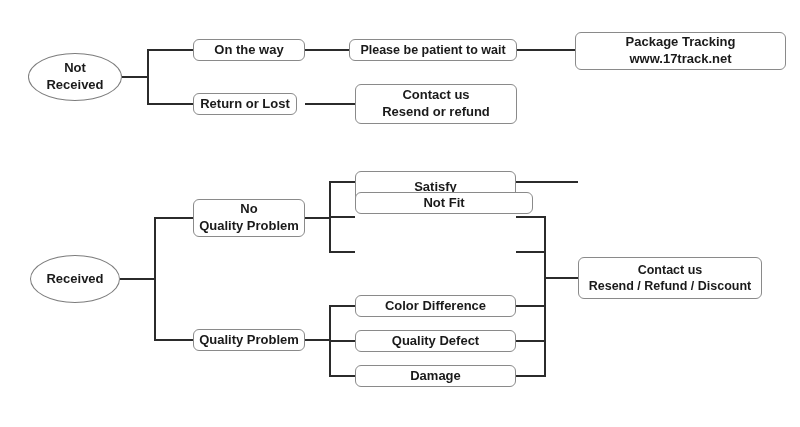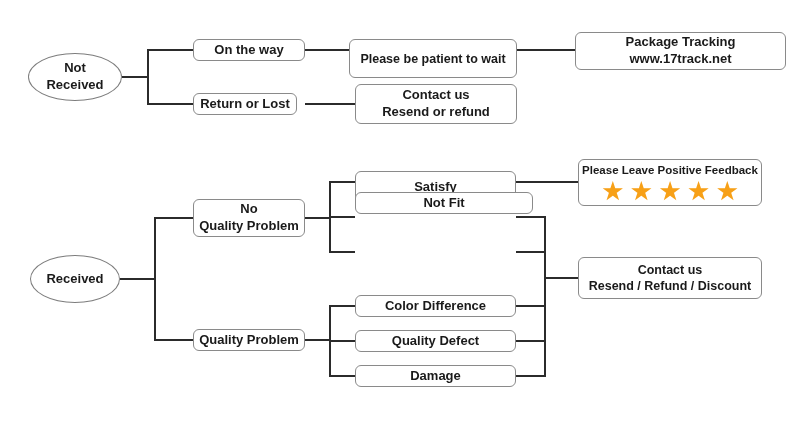--- a/index.html
+++ b/index.html
@@ -104,21 +104,21 @@
 
   <div class="node ellipse" style="left:28px;top:53px;width:94px;height:48px">
     <span class="label">Not
 Received</span>
   </div>
 
   <div class="node" style="left:193px;top:39px;width:112px;height:22px">
     <span class="label">On the way</span>
   </div>
 
-  <div class="node small-text" style="left:349px;top:39px;width:168px;height:39px">
+  <div class="node small-text" style="left:349px;top:39px;width:168px;height:22px">
     <span class="label">Please be patient to wait</span>
   </div>
 
   <div class="node" style="left:575px;top:32px;width:211px;height:38px">
     <span class="label">Package Tracking
 www.17track.net</span>
   </div>
 
   <div class="node" style="left:193px;top:93px;width:104px;height:22px">
     <span class="label">Return or Lost</span>
@@ -156,23 +156,19 @@
   </div>
 
   <div class="node" style="left:355px;top:365px;width:161px;height:22px">
     <span class="label">Damage</span>
   </div>
 
   <div class="node" style="left:355px;top:330px;width:161px;height:22px">
     <span class="label">Quality Defect</span>
   </div>
 
-  <div class="node" style="left:578px;top:159px;width:184px;height:47px">
-    <span class="feedback-title">Please Leave Positive Feedback</span>
-    <span class="stars">★★★★★</span>
-  </div>
 
   <div class="node small-text" style="left:578px;top:257px;width:184px;height:42px">
     <span class="label">Contact us
 Resend / Refund / Discount</span>
   </div>
 
 </div>
 
 </body></html>

